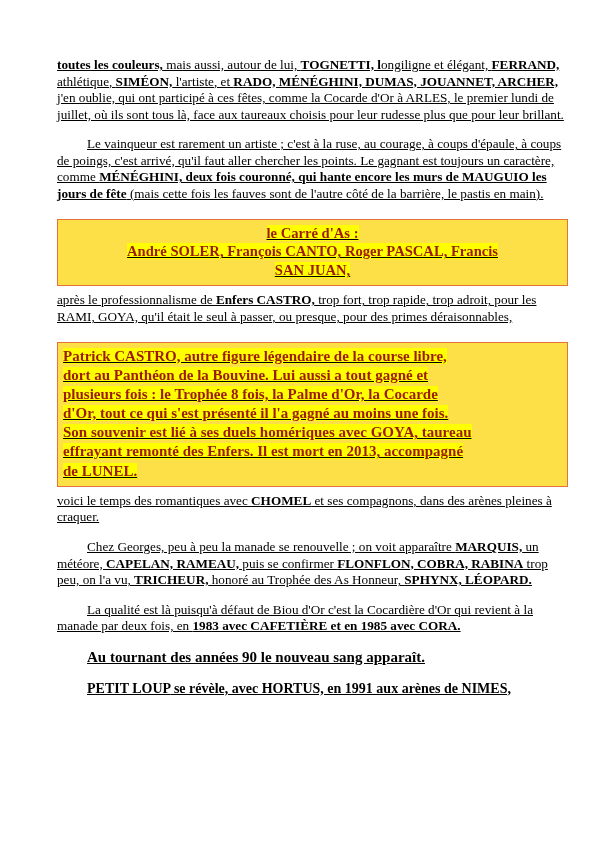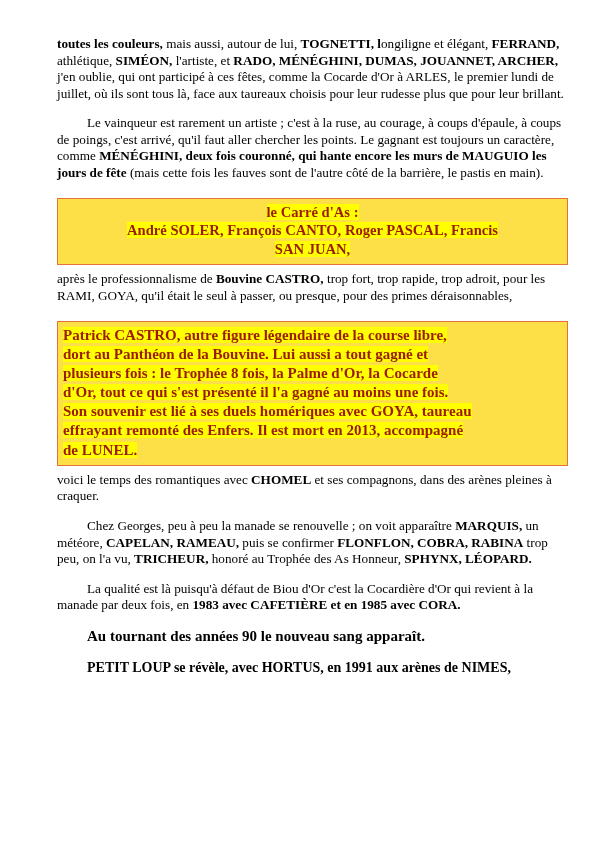--- a/index.html
+++ b/index.html
@@ -12,21 +12,22 @@
     height: 862px;
     font-family: "Liberation Serif", "DejaVu Serif", serif;
     color: #000000;
     overflow: hidden;
   }
   .page {
     position: relative;
     width: 610px;
     height: 862px;
     box-sizing: border-box;
-    padding: 36px 42px 0 57px;
+    padding: 57px 42px 0 57px;
+    text-decoration: underline;
   }
   p.body-par {
     margin: 0 0 0 0;
     font-size: 13.2px;
     line-height: 1.255;
     text-align: left;
     color: #000;
   }
   p.body-par + p.body-par {
     margin-top: 13px;
@@ -91,21 +92,21 @@
 
 
   <div class="hl-box center">
     <div class="hl-line"><span class="mark">le Carré d'As :</span></div>
     <div class="hl-line"><span class="mark">André SOLER, François CANTO, Roger PASCAL, Francis</span></div>
     <div class="hl-line"><span class="mark">SAN JUAN,</span></div>
   </div>
 
   <div class="spacer-sm"></div>
 
-  <p class="body-par"><span>après le professionnalisme de </span><span class="b">Bouvine CASTRO,</span><span> trop fort, trop rapide, trop adroit, pour les RAMI, GOYA, qu'il était le seul à passer, ou presque, pour des primes déraisonnables,</span></p>
+  <p class="body-par"><span>après le professionnalisme de </span><span class="b">Enfers CASTRO,</span><span> trop fort, trop rapide, trop adroit, pour les RAMI, GOYA, qu'il était le seul à passer, ou presque, pour des primes déraisonnables,</span></p>
 
   <div class="hl-box block">
     <div class="hl-line"><span class="mark">Patrick CASTRO, autre figure légendaire de la course libre,</span></div>
     <div class="hl-line"><span class="mark">dort au Panthéon de la Bouvine. Lui aussi a tout gagné et</span></div>
     <div class="hl-line"><span class="mark">plusieurs fois : le Trophée 8 fois, la Palme d'Or, la Cocarde</span></div>
     <div class="hl-line"><span class="mark">d'Or, tout ce qui s'est présenté il l'a gagné au moins une fois.</span></div>
     <div class="hl-line"><span class="mark">Son souvenir est lié à ses duels homériques avec GOYA, taureau</span></div>
     <div class="hl-line"><span class="mark">effrayant remonté des Enfers. Il est mort en 2013, accompagné</span></div>
     <div class="hl-line"><span class="mark">de LUNEL.</span></div>
   </div>

